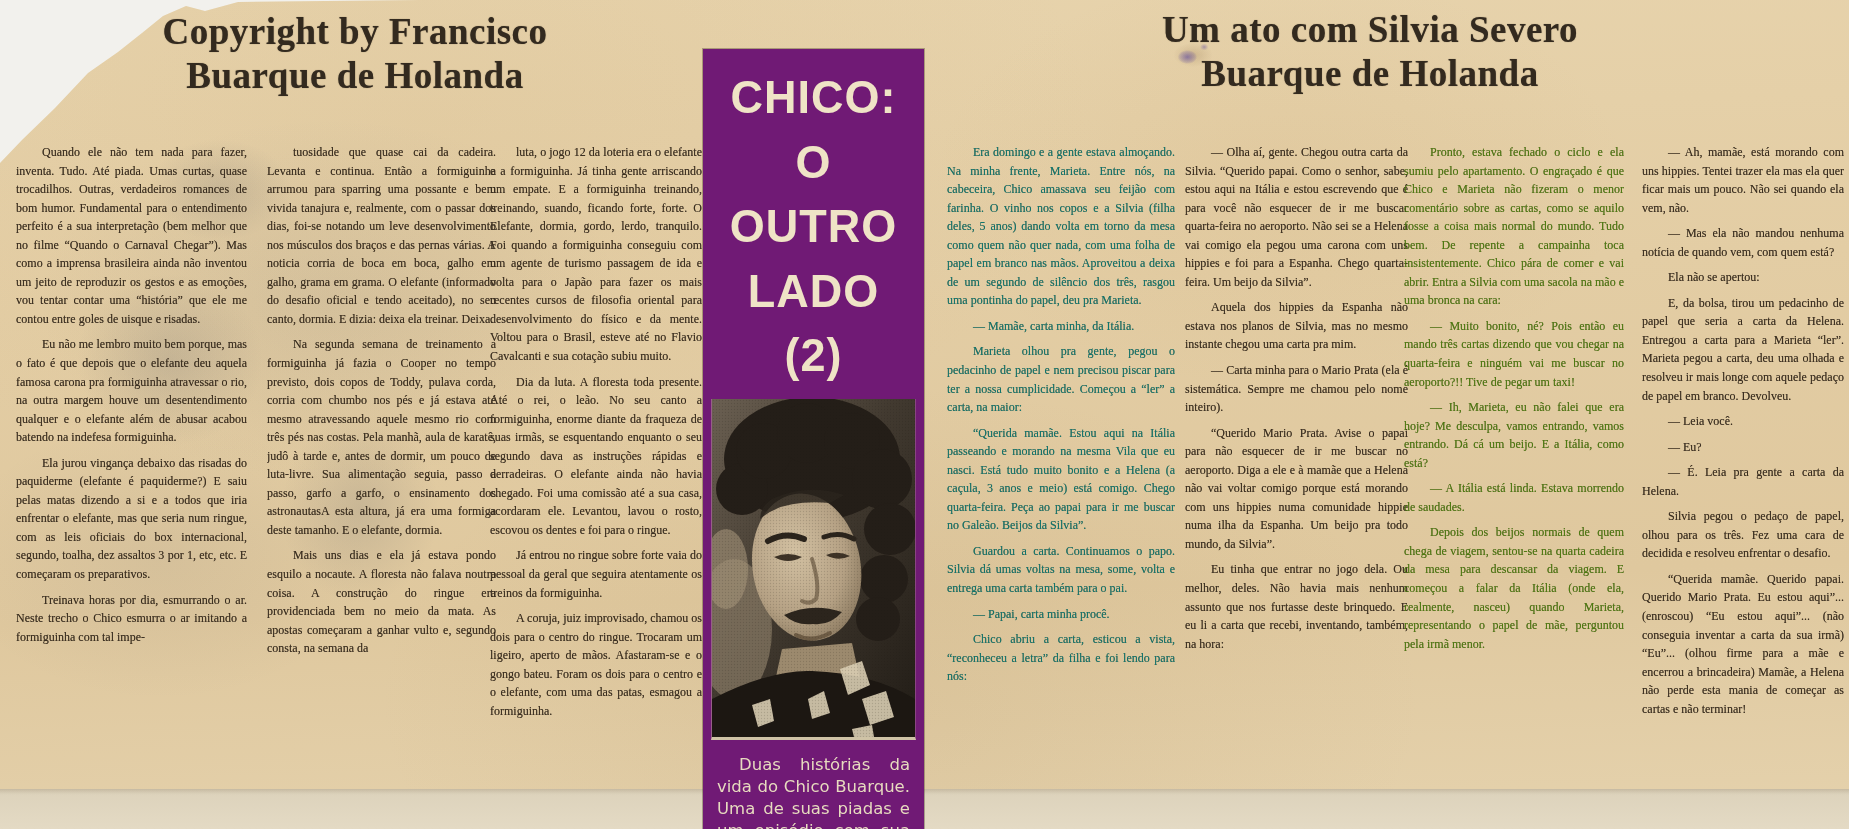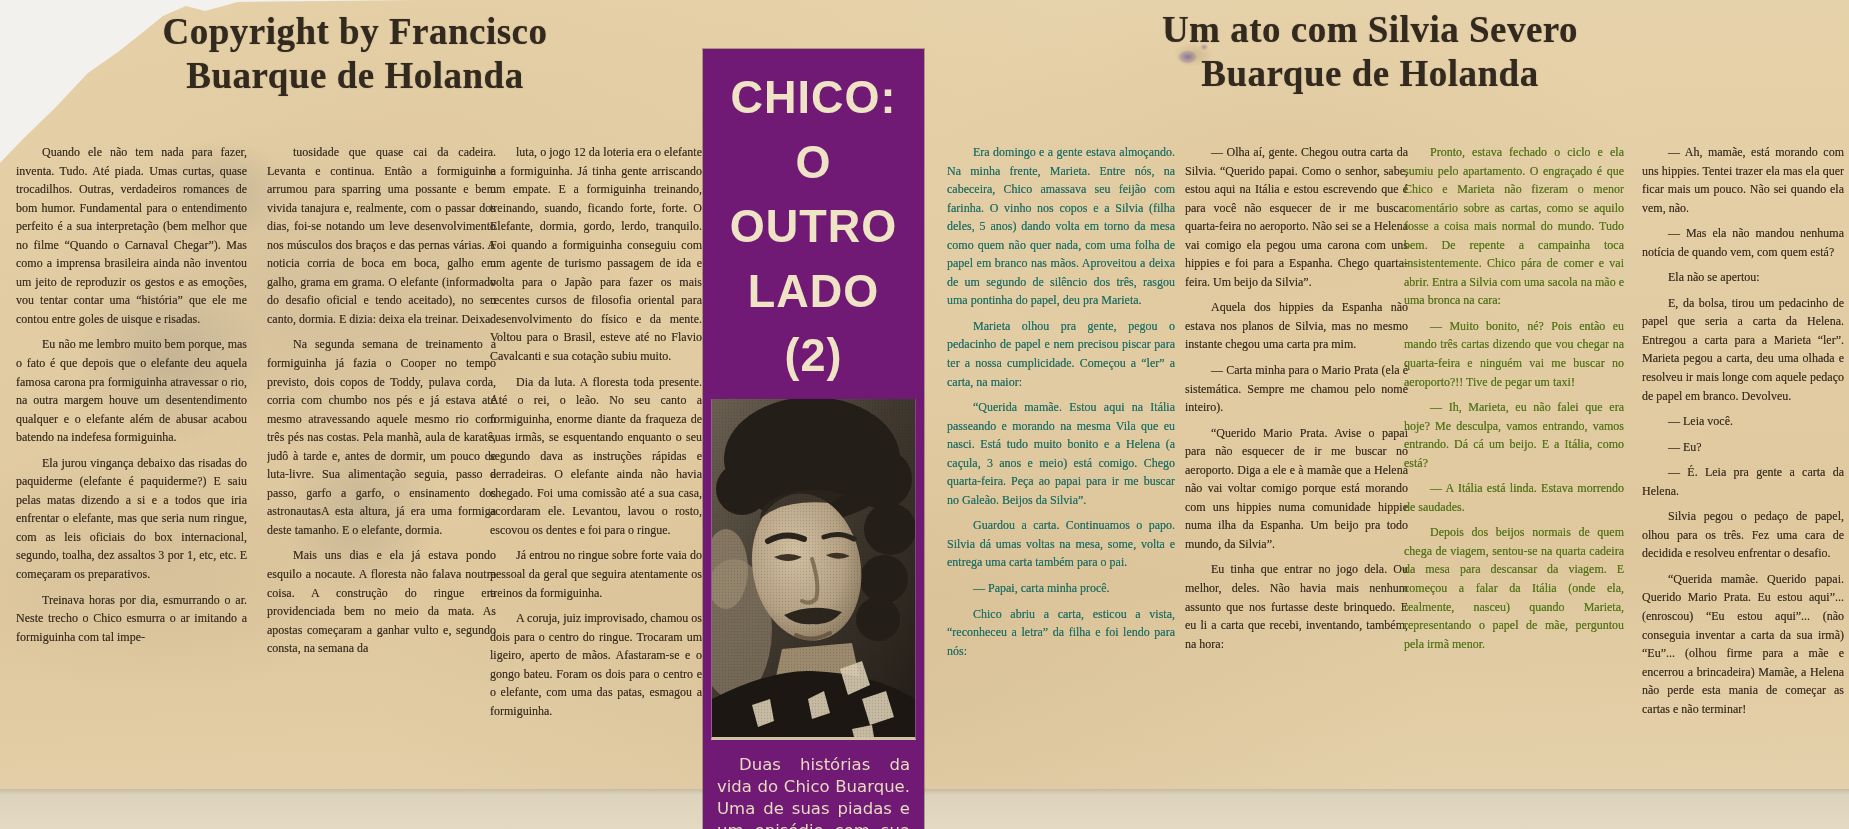--- a/index.html
+++ b/index.html
@@ -159,20 +159,21 @@
         </g>
         <rect width="203" height="338" fill="url(#half)" opacity=".55"></rect>
       </svg>
     </div>
     <div class="feature-caption">Duas histórias da vida do Chico Buarque. Uma de suas piadas e um episódio com sua filha mais velha, Silvia, de cinco anos. Nas duas o reflexo do seu perfil mostrado no último domingo.</div>
 
   </div>
 
   <div class="col" style="left: 947px; width: 228px; color: #0f766e;">
       <p>Era domingo e a gente estava almoçando. Na minha frente, Marieta. Entre nós, na cabeceira, Chico amassava seu feijão com farinha. O vinho nos copos e a Silvia (filha deles, 5 anos) dando volta em torno da mesa como quem não quer nada, com uma folha de papel em branco nas mãos. Aproveitou a deixa de um segundo de silêncio dos três, rasgou uma pontinha do papel, deu pra Marieta.</p>
+      <p>— Mamãe, carta minha, da Itália.</p>
       <p>Marieta olhou pra gente, pegou o pedacinho de papel e nem precisou piscar para ter a nossa cumplicidade. Começou a “ler” a carta, na maior:</p>
       <p>“Querida mamãe. Estou aqui na Itália passeando e morando na mesma Vila que eu nasci. Está tudo muito bonito e a Helena (a caçula, 3 anos e meio) está comigo. Chego quarta-feira. Peça ao papai para ir me buscar no Galeão. Beijos da Silvia”.</p>
       <p>Guardou a carta. Continuamos o papo. Silvia dá umas voltas na mesa, some, volta e entrega uma carta também para o pai.</p>
       <p>— Papai, carta minha procê.</p>
       <p>Chico abriu a carta, esticou a vista, “reconheceu a letra” da filha e foi lendo para nós:</p>
     </div>
   <div class="col" style="left: 1185px; width: 223px; color: rgb(58, 46, 32);">
       <p>— Olha aí, gente. Chegou outra carta da Silvia. “Querido papai. Como o senhor, sabe, estou aqui na Itália e estou escrevendo que é para você não esquecer de ir me buscar quarta-feira no aeroporto. Não sei se a Helena vai comigo ela pegou uma carona com uns hippies e foi para a Espanha. Chego quarta-feira. Um beijo da Silvia”.</p>
       <p>Aquela dos hippies da Espanha não estava nos planos de Silvia, mas no mesmo instante chegou uma carta pra mim.</p>
       <p>— Carta minha para o Mario Prata (ela é sistemática. Sempre me chamou pelo nome inteiro).</p>

